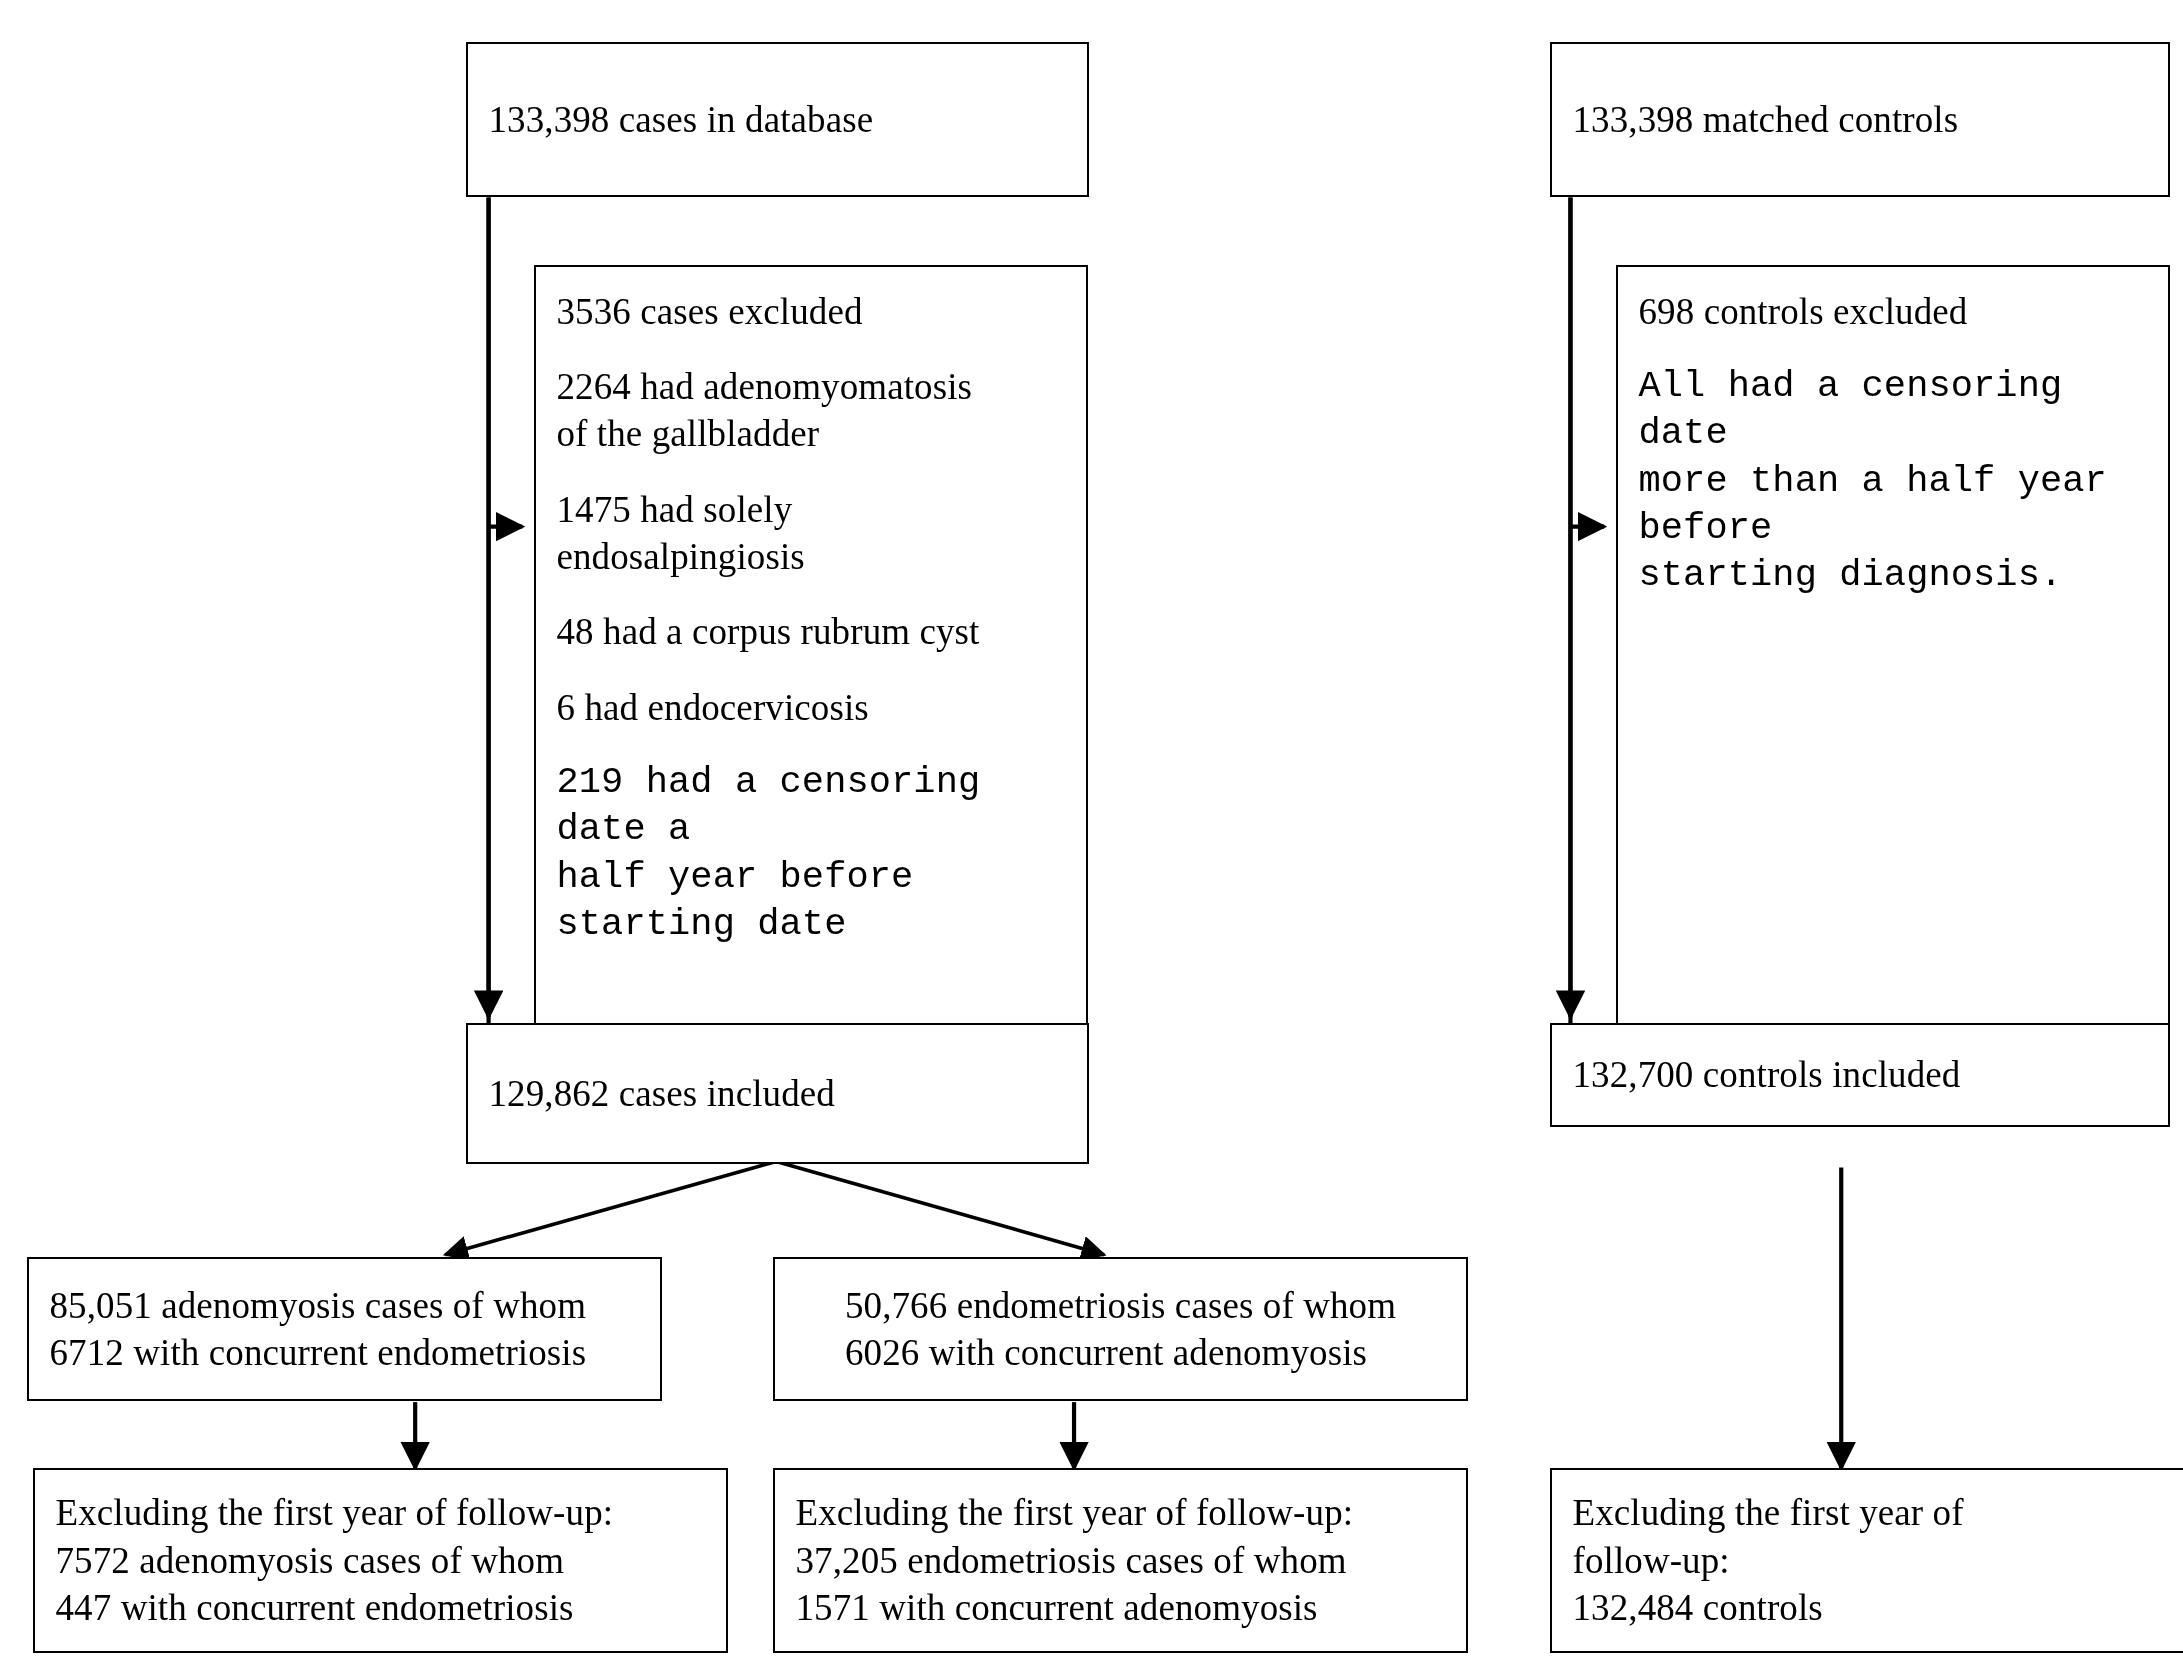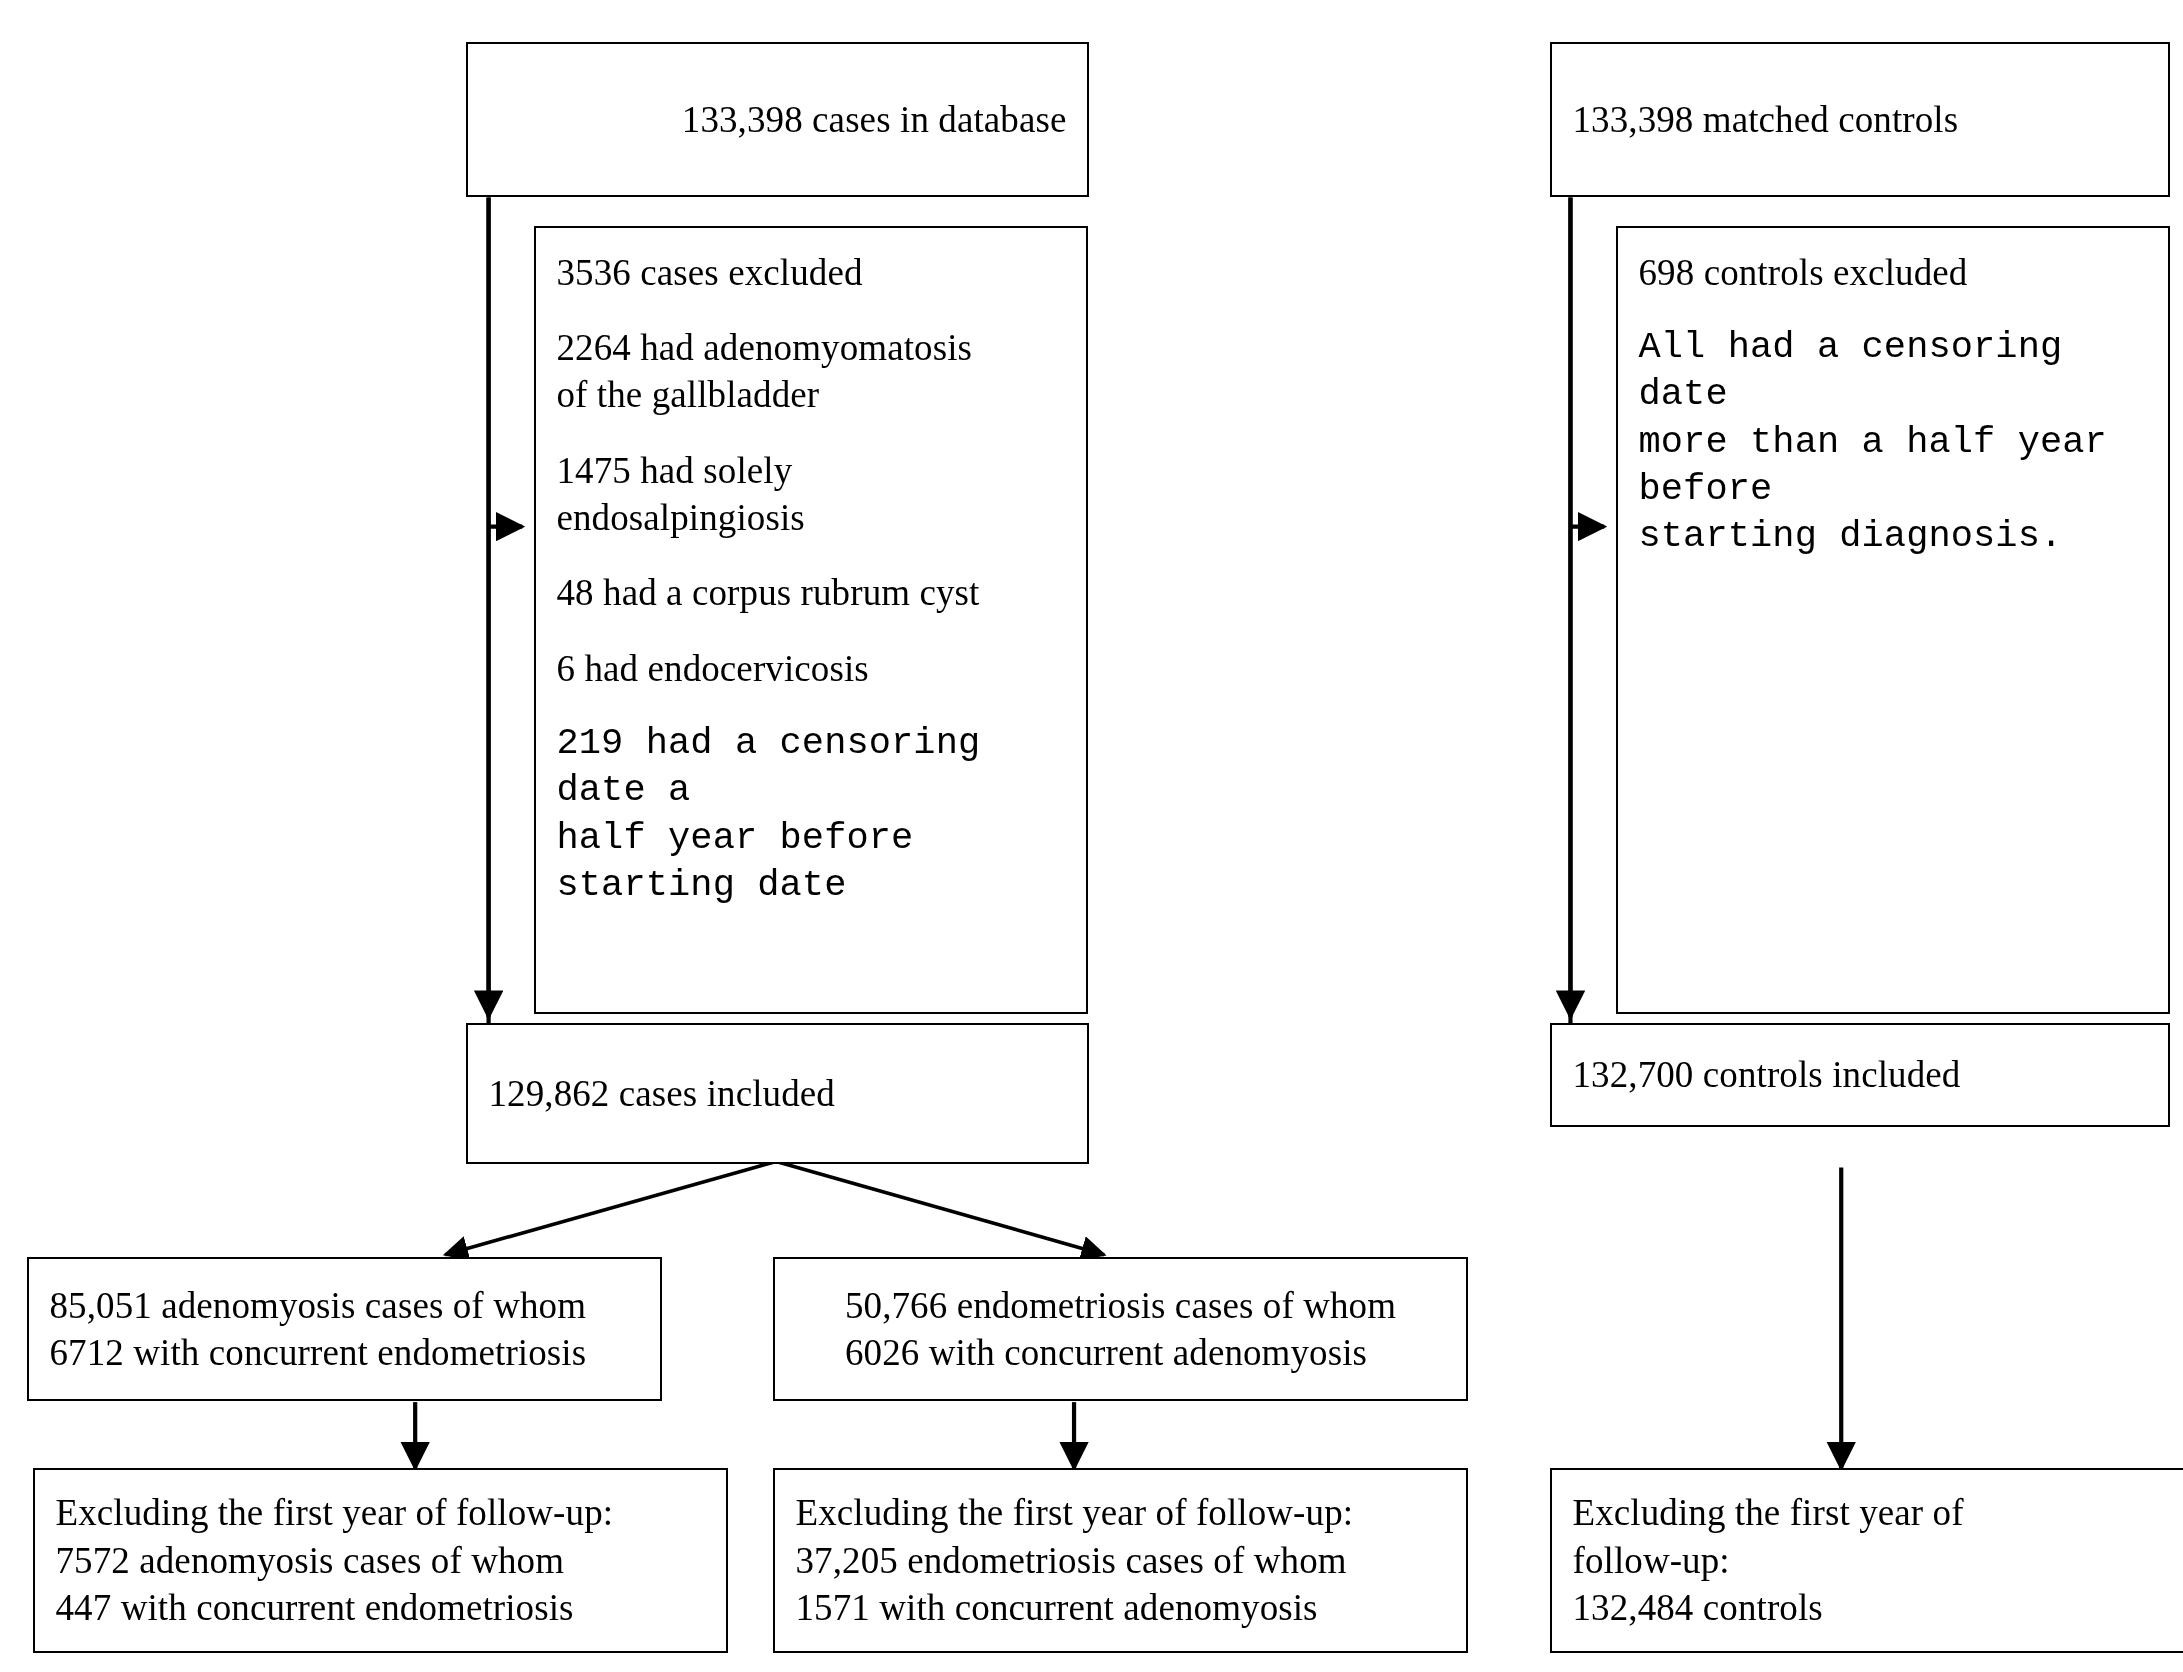--- a/index.html
+++ b/index.html
@@ -29,20 +29,21 @@
     display: block;
     padding: 0 20.5px;
     font-size: 37px;
     line-height: 1.28;
     white-space: pre-line;
     letter-spacing: 0.1px;
   }
   .box.exclusion {
     justify-content: flex-start;
     padding-top: 20.5px;
+    margin-top: 39px;
   }
   .box.exclusion .txt {
     margin: 0 0 28px 0;
     padding: 0 20.5px;
   }
   .box.exclusion .txt:last-child { margin-bottom: 0; font-family: Liberation Mono, monospace; }
 
   svg.edges {
     position: absolute;
     left: 0;
@@ -91,21 +92,21 @@
       <path d="M 2610 875 L 2666 875" stroke="#000000" stroke-width="7" fill="none" marker-end="url(#ah)"></path>
     </g>
     <g>
       <path d="M 2610 328 L 2610 1690" stroke="#000000" stroke-width="7" fill="none" marker-end="url(#ah)"></path>
     </g>
     <g>
       <path d="M 3060 1940 L 3060 2440" stroke="#000000" stroke-width="7" fill="none" marker-end="url(#ah)"></path>
     </g>
   </svg>
 
-  <div class="box" style="left:466px; top:42px; width:623px; height:155px;text-align:right;">
+  <div class="box" style="left:466px; top:42px; width:623px; height:155px;">
     <span class="txt">133,398 cases in database</span>
   </div>
 
   <div class="box exclusion" style="left:534px; top:226px; width:554px; height:788px;">
     <span class="txt">3536 cases excluded</span>
     <span class="txt">2264 had adenomyomatosis
 of the gallbladder</span>
     <span class="txt">1475 had solely
 endosalpingiosis</span>
     <span class="txt">48 had a corpus rubrum cyst</span>

